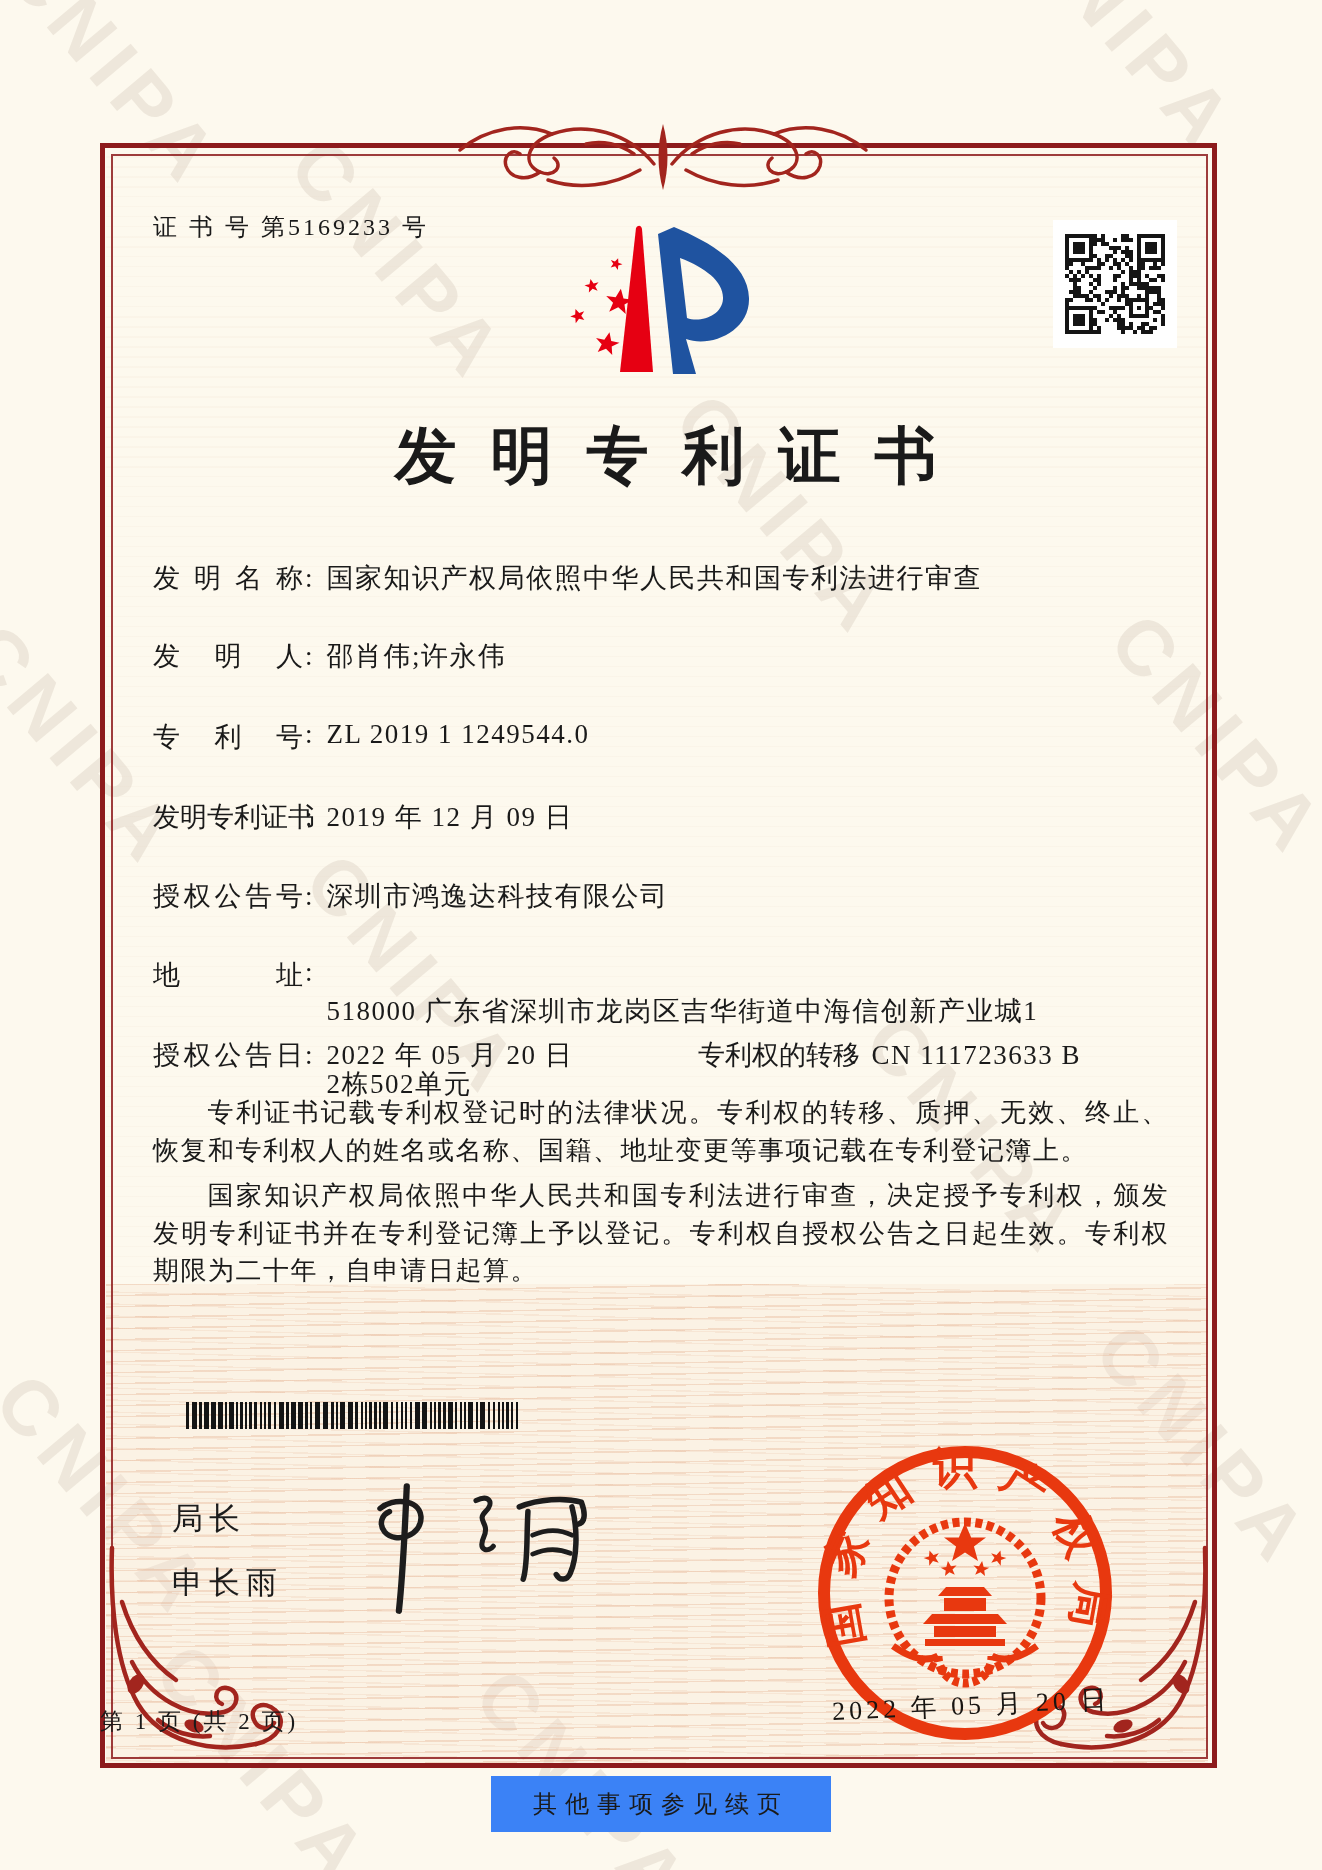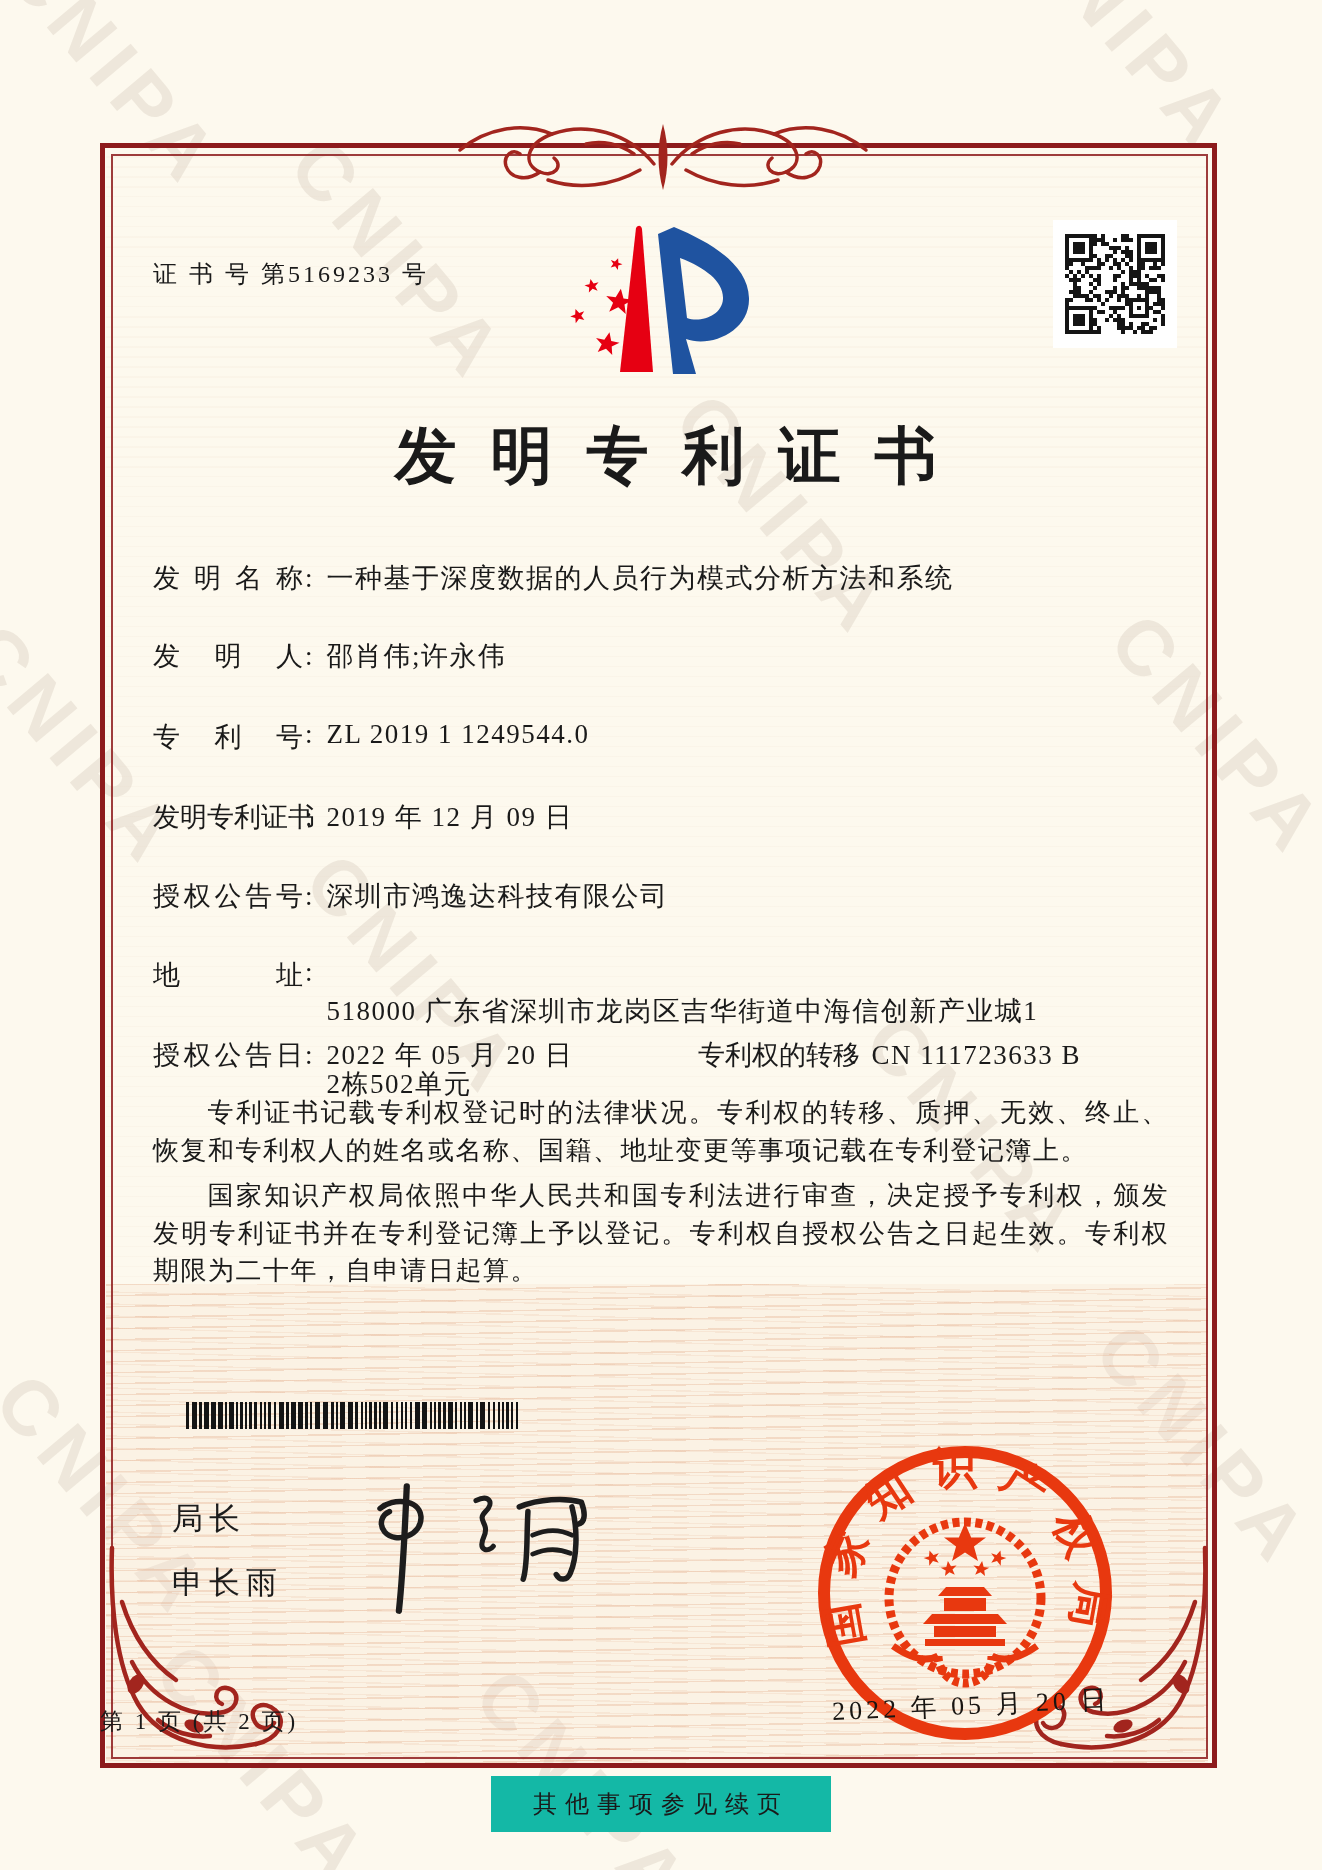--- a/index.html
+++ b/index.html
@@ -16,21 +16,21 @@
   .tex-lower{position:absolute;left:106px;top:1284px;width:1102px;height:480px;
       background-color:rgba(248,226,205,.30);
       background-image:repeating-linear-gradient(179deg,rgba(229,178,146,.38) 0 1.6px,rgba(0,0,0,0) 1.6px 11px);}
   .tex-lower2{position:absolute;left:106px;top:1284px;width:1102px;height:480px;opacity:.55;
       background-image:repeating-linear-gradient(181.5deg,rgba(229,178,146,.34) 0 1.4px,rgba(0,0,0,0) 1.4px 12px);}
   
   .frame-outer{position:absolute;left:100px;top:143px;width:1107px;height:1615px;border:5px solid #8d1b1c;}
   .frame-inner{position:absolute;left:111px;top:154px;width:1093px;height:1601px;border:2px solid rgba(141,27,28,.85);}
   .ornament{position:absolute;}
   
-  .cert-no{position:absolute;left:153px;top:211px;font-size:24px;letter-spacing:3px;margin-top:47px;}
+  .cert-no{position:absolute;left:153px;top:211px;font-size:24px;letter-spacing:3px;}
   .logo{position:absolute;left:552px;top:222px;}
   .qr-box{position:absolute;left:1053px;top:220px;width:124px;height:128px;background:#ffffff;
           display:flex;align-items:center;justify-content:center;}
   .doc-title{position:absolute;left:100px;top:414px;width:1117px;text-align:center;
              font-size:62px;font-weight:600;letter-spacing:34px;padding-left:48px;box-sizing:border-box;}
   
   .frow{position:absolute;left:153px;font-size:27px;white-space:nowrap;}
   .flabel{display:inline-block;width:150px;text-align:justify;text-align-last:justify;vertical-align:top;}
   .colon{margin:0 14px 0 2px;}
   .fvalue{letter-spacing:1.5px;}
@@ -45,21 +45,21 @@
   .barcode{position:absolute;left:186px;top:1402px;width:344px;height:27px;}
   .barcode i{position:absolute;top:0;bottom:0;background:#141414;}
   .signer{position:absolute;left:172px;font-family:"Liberation Sans","DejaVu Sans",sans-serif;
           font-size:31px;letter-spacing:6px;color:#1c1c1c;}
   .sig-svg{position:absolute;left:358px;top:1462px;}
   .seal{position:absolute;left:810px;top:1438px;}
   .seal-date{position:absolute;left:832px;top:1688px;width:270px;font-size:26px;letter-spacing:4px;
              color:#181512;transform:rotate(-2.5deg);white-space:nowrap;}
   .page-ind{position:absolute;left:100px;top:1706px;width:1117px;
             font-size:23px;letter-spacing:3px;}
-  .cont-note{position:absolute;left:50%;top:1776px;transform:translateX(-50%);background:#14b8a6;
+  .cont-note{position:absolute;left:50%;top:1776px;transform:translateX(-50%);background:#3b82f6;
              padding:12px 42px;font-size:24px;letter-spacing:8px;white-space:nowrap;}
 </style>
 </head>
 <body>
 
 <div class="page">
 
   <span class="wm" style="left:-30px;top:20px">CNIPA</span>
   <span class="wm" style="left:985px;top:-15px">CNIPA</span>
   <span class="wm" style="left:255px;top:215px">CNIPA</span>
@@ -453,21 +453,21 @@
         <rect x="68" y="96" width="4" height="4"></rect>
         <rect x="76" y="96" width="4" height="4"></rect>
         <rect x="80" y="96" width="4" height="4"></rect>
         <rect x="84" y="96" width="4" height="4"></rect>
       </svg>
   </div>
 
   <div class="doc-title">发明专利证书</div>
 
   <div class="frow" style="top:560px">
-    <span class="flabel">发明名称</span><span class="colon">:</span><span class="fvalue">一种基于深度数据的人员行为模式分析方法和系统</span>
+    <span class="flabel">发明名称</span><span class="colon">:</span><span class="fvalue">国家知识产权局依照中华人民共和国专利法进行审查</span>
   </div>
   <div class="frow" style="top:638px">
     <span class="flabel">发明人</span><span class="colon">:</span><span class="fvalue">邵肖伟;许永伟</span>
   </div>
   <div class="frow" style="top:719px">
     <span class="flabel">专利号</span><span class="colon">:</span><span class="fvalue">ZL 2019 1 1249544.0</span>
   </div>
   <div class="frow" style="top:799px">
     <span class="flabel">发明专利证书</span><span class="colon">:</span><span class="fvalue">2019 年 12 月 09 日</span>
   </div>

